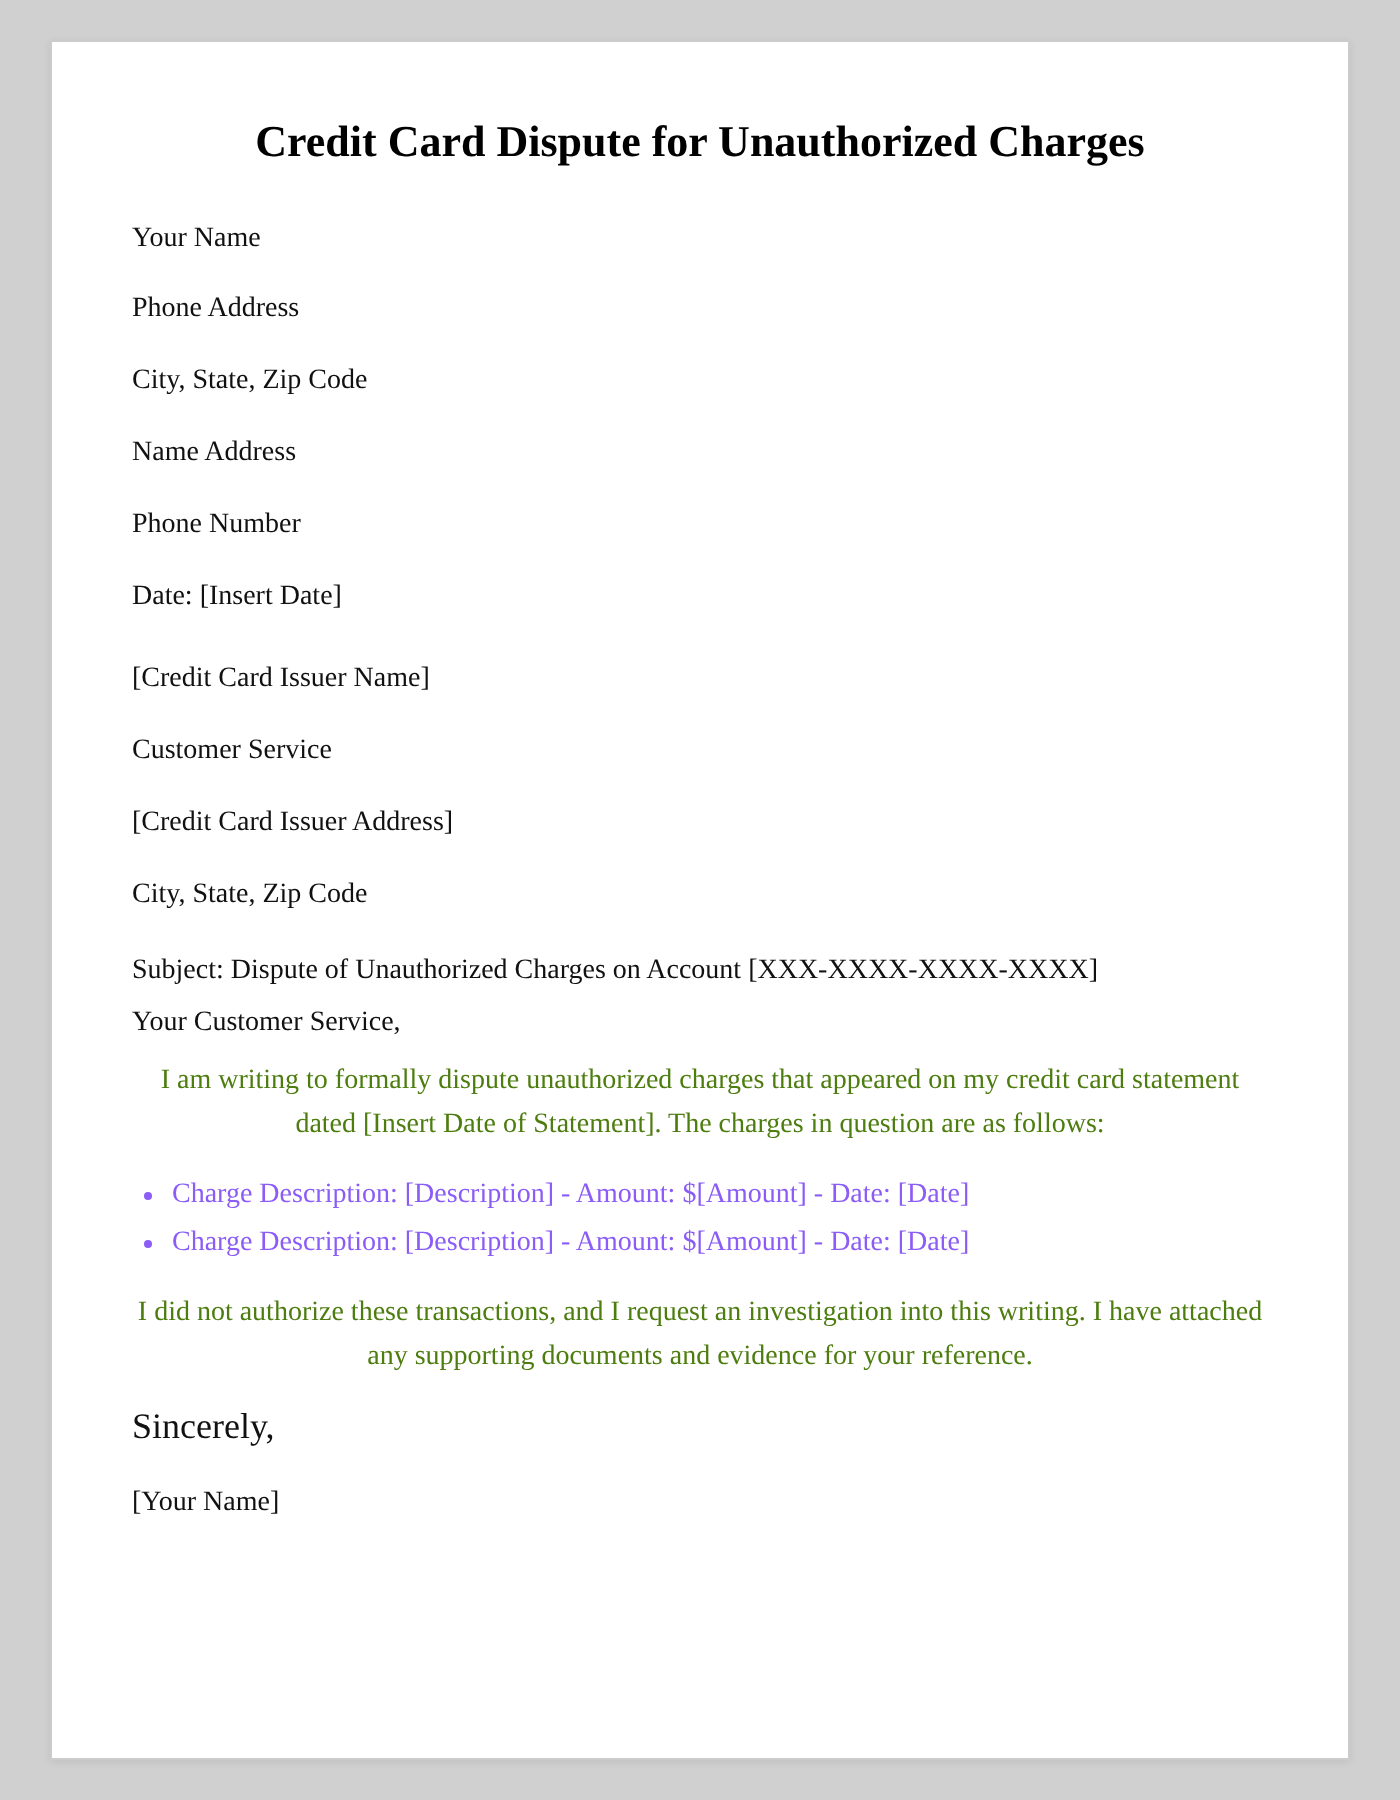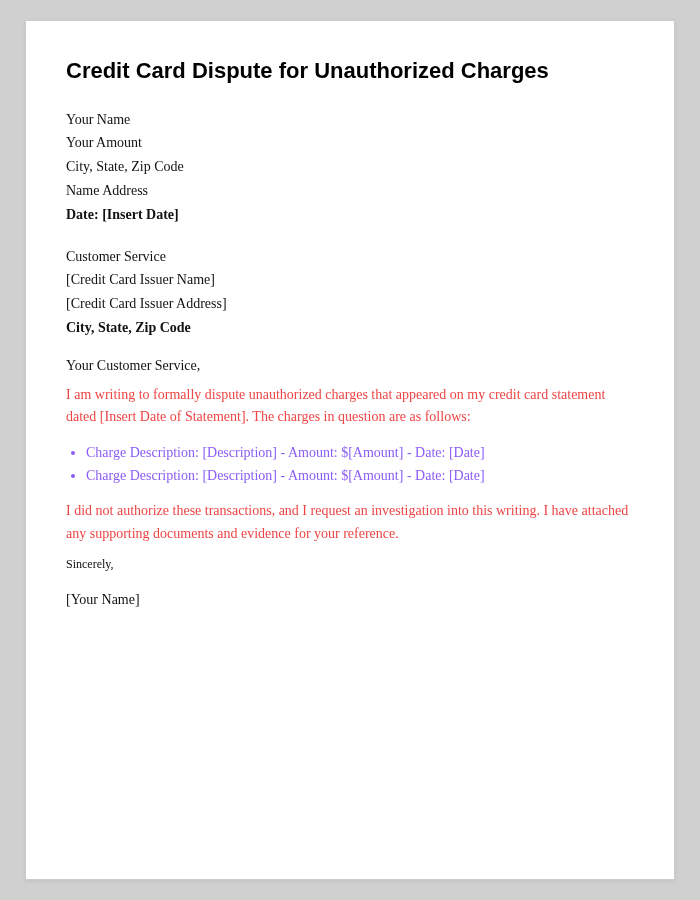--- a/index.html
+++ b/index.html
@@ -23,73 +23,75 @@
       min-height: 860px;
       background: #ffffff;
       border: 1px solid #cccccc;
       padding: 36px 40px 40px 40px;
       box-shadow: 0 1px 4px rgba(0,0,0,0.08);
     }
 
     .title {
       font-size: 22px;
       font-weight: bold;
-      font-family: Liberation Sans, sans-serif;
+      font-family: Liberation Serif, serif;
       margin-bottom: 22px;
       line-height: 1.3;
+      text-align: center;
     }
 
     .address-block {
       margin-bottom: 18px;
     }
 
     .address-line {
       font-size: 14px;
       line-height: 1.7;
       color: #111;
+      margin-top: 12px;
     }
 
     .section-gap {
       margin-bottom: 10px;
-      font-weight: bold;
     }
 
     .subject-line {
       font-size: 14px;
       margin-bottom: 10px;
       color: #111;
     }
 
     .salutation {
       font-size: 14px;
       margin-bottom: 10px;
       color: #111;
     }
 
     .paragraph {
       font-size: 14px;
       line-height: 1.6;
       margin-bottom: 12px;
-      color: #ef4444;
+      color: #4d7c0f;
+      text-align: center;
     }
 
     .bullet-list {
       margin: 0 0 12px 20px;
       padding: 0;
     }
 
     .bullet-list li {
       font-size: 14px;
       line-height: 1.7;
       color: #8b5cf6;
       list-style-type: disc;
     }
 
     .closing {
-      font-size: 12px;
+      font-size: 18px;
       margin-bottom: 10px;
       color: #111;
     }
 
     .signature {
       font-size: 14px;
       color: #111;
     }
 
     .spacer {
@@ -98,33 +100,35 @@
   </style>
 </head>
 <body>
 
 <div class="document">
 
   <div class="title">Credit Card Dispute for Unauthorized Charges</div>
 
   <div class="address-block">
     <div class="address-line">Your Name</div>
-    <div class="address-line">Your Amount</div>
+    <div class="address-line">Phone Address</div>
     <div class="address-line">City, State, Zip Code</div>
     <div class="address-line">Name Address</div>
+    <div class="address-line">Phone Number</div>
     <div class="address-line section-gap">Date: [Insert Date]</div>
   </div>
 
   <div class="address-block">
+    <div class="address-line">[Credit Card Issuer Name]</div>
     <div class="address-line">Customer Service</div>
-    <div class="address-line">[Credit Card Issuer Name]</div>
     <div class="address-line">[Credit Card Issuer Address]</div>
     <div class="address-line section-gap">City, State, Zip Code</div>
   </div>
 
+  <div class="subject-line">Subject: Dispute of Unauthorized Charges on Account [XXX-XXXX-XXXX-XXXX]</div>
 
   <div class="salutation">Your Customer Service,</div>
 
   <p class="paragraph">I am writing to formally dispute unauthorized charges that appeared on my credit card statement dated [Insert Date of Statement]. The charges in question are as follows:</p>
 
   <ul class="bullet-list">
     <li>Charge Description: [Description] - Amount: $[Amount] - Date: [Date]</li>
     <li>Charge Description: [Description] - Amount: $[Amount] - Date: [Date]</li>
   </ul>
 

